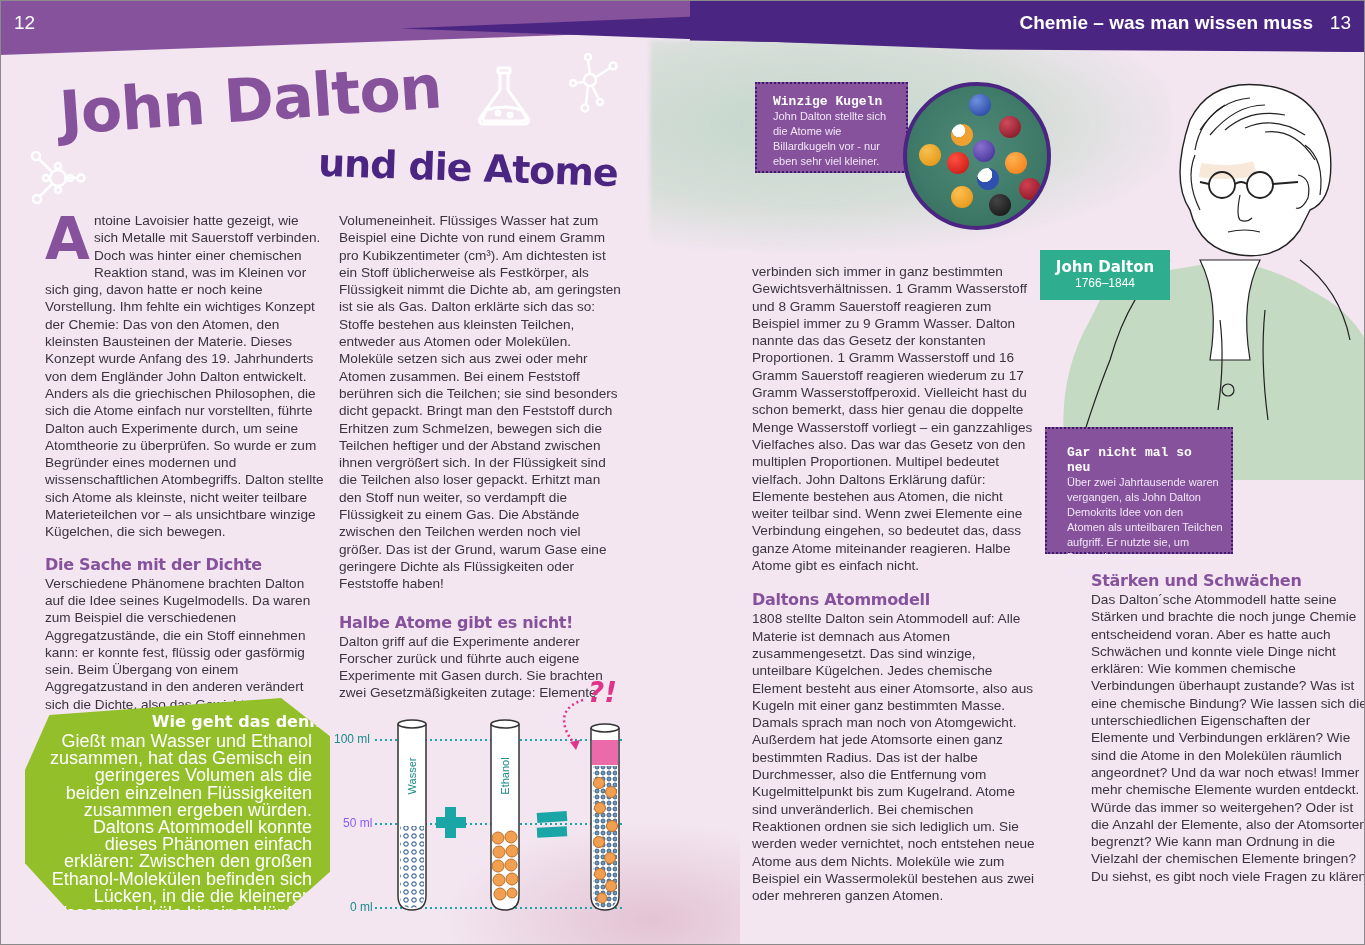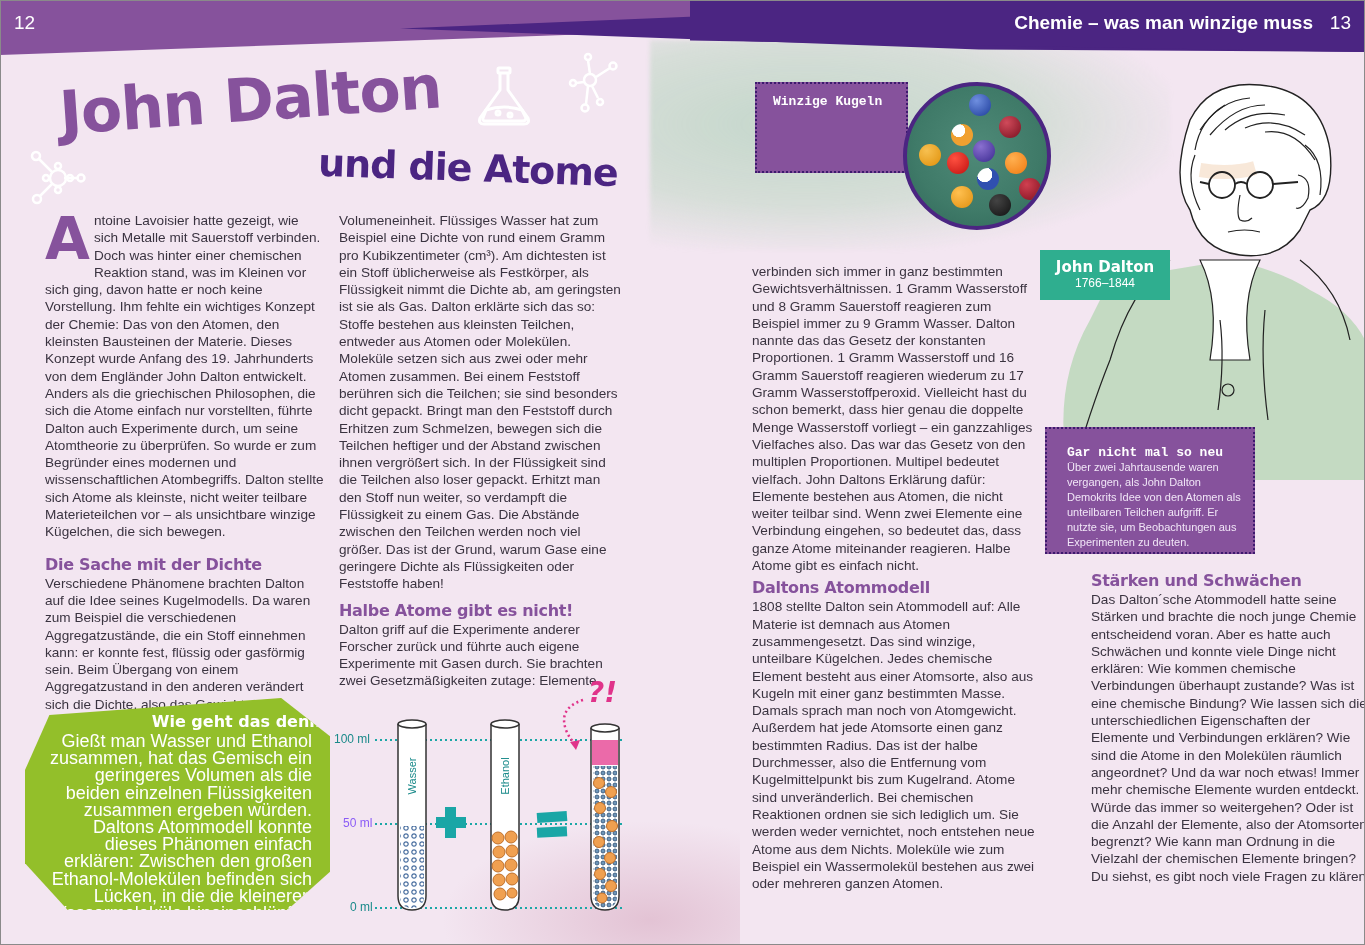--- a/index.html
+++ b/index.html
@@ -116,21 +116,21 @@
 
 <div class="page">
 
   <div class="wash-green"></div>
   <div class="wash-pink"></div>
 
   <div class="band-left"></div>
   <div class="band-right"></div>
   <div class="band-right2"></div>
   <div class="pgnum-left">12</div>
-  <div class="running-head">Chemie – was man winzige muss</div>
+  <div class="running-head">Chemie – was man wissen muss</div>
   <div class="pgnum-right">13</div>
 
   <svg class="deco" style="left:474px;top:66px" width="60" height="62">
     <g fill="none" stroke="#fff" stroke-width="3" stroke-linejoin="round">
       <rect x="24" y="2" width="12" height="5" rx="1"></rect>
       <path d="M26 8 L26 24 L6 52 Q4 58 10 58 L50 58 Q56 58 54 52 L34 24 L34 8"></path>
       <path d="M12 44 Q30 38 48 44 L52 52 Q52 55 48 55 L12 55 Q8 55 9 52 Z"></path>
       <circle cx="24" cy="47" r="2"></circle>
         <circle cx="36" cy="49" r="2"></circle>
     </g>
@@ -172,21 +172,21 @@
   <div class="col" style="left:45px;top:212px;width:280px;">
     <p>
       <span class="dropcap">A</span><span>ntoine Lavoisier hatte gezeigt, wie sich Metalle mit Sauerstoff verbinden. Doch was hinter einer chemischen Reaktion stand, was im Kleinen vor sich ging, davon hatte er noch keine Vorstellung. Ihm fehlte ein wichtiges Konzept der Chemie: Das von den Atomen, den kleinsten Bausteinen der Materie. Dieses Konzept wurde Anfang des 19. Jahrhunderts von dem Engländer John Dalton entwickelt. Anders als die griechischen Philosophen, die sich die Atome einfach nur vorstellten, führte Dalton auch Experimente durch, um seine Atomtheorie zu überprüfen. So wurde er zum Begründer eines modernen und wissenschaftlichen Atombegriffs. Dalton stellte sich Atome als kleinste, nicht weiter teilbare Materieteilchen vor – als unsichtbare winzige Kügelchen, die sich bewegen.</span>
     </p>
     <div class="h2" style="margin-top:14px">Die Sache mit der Dichte</div>
     <p>Verschiedene Phänomene brachten Dalton auf die Idee seines Kugelmodells. Da waren zum Beispiel die verschiedenen Aggregatzustände, die ein Stoff einnehmen kann: er konnte fest, flüssig oder gasförmig sein. Beim Übergang von einem Aggregatzustand in den anderen verändert sich die Dichte, also das Gewicht pro</p>
   </div>
 
   <div class="col" style="left:339px;top:212px;width:285px;">
     <p>Volumeneinheit. Flüssiges Wasser hat zum Beispiel eine Dichte von rund einem Gramm pro Kubikzentimeter (cm³). Am dichtesten ist ein Stoff üblicherweise als Festkörper, als Flüssigkeit nimmt die Dichte ab, am geringsten ist sie als Gas. Dalton erklärte sich das so: Stoffe bestehen aus kleinsten Teilchen, entweder aus Atomen oder Molekülen. Moleküle setzen sich aus zwei oder mehr Atomen zusammen. Bei einem Feststoff berühren sich die Teilchen; sie sind besonders dicht gepackt. Bringt man den Feststoff durch Erhitzen zum Schmelzen, bewegen sich die Teilchen heftiger und der Abstand zwischen ihnen vergrößert sich. In der Flüssigkeit sind die Teilchen also loser gepackt. Erhitzt man den Stoff nun weiter, so verdampft die Flüssigkeit zu einem Gas. Die Abstände zwischen den Teilchen werden noch viel größer. Das ist der Grund, warum Gase eine geringere Dichte als Flüssigkeiten oder Feststoffe haben!</p>
-    <div class="h2" style="margin-top:8px">Halbe Atome gibt es nicht!</div>
+    <div class="h2" style="margin-top:20px">Halbe Atome gibt es nicht!</div>
     <p>Dalton griff auf die Experimente anderer Forscher zurück und führte auch eigene Experimente mit Gasen durch. Sie brachten zwei Gesetzmäßigkeiten zutage: Elemente</p>
   </div>
 
   <div class="green-box">
     <div class="gh">Wie geht das denn?</div>
     <div class="gt">Gießt man Wasser und Ethanol zusammen, hat das Gemisch ein geringeres Volumen als die beiden einzelnen Flüssigkeiten zusammen ergeben würden. Daltons Atommodell konnte dieses Phänomen einfach erklären: Zwischen den großen Ethanol-Molekülen befinden sich Lücken, in die die kleineren Wassermoleküle hineinschlüpfen können.</div>
   </div>
 
   <div class="diagram">
     <svg width="330" height="240" style="position:absolute;left:0;top:0">
@@ -249,20 +249,21 @@
     <div style="position:absolute;left:4px;top:52px;font-size:12px;color:#1a8a8a">100 ml</div>
     <div style="position:absolute;left:13px;top:136px;font-size:12px;color:#8b5cf6">50 ml</div>
     <div style="position:absolute;left:20px;top:220px;font-size:12px;color:#1a8a8a">0 ml</div>
     <div style="position:absolute;left:60px;top:90px;transform:rotate(-90deg);font-size:11px;color:#1a8a8a;width:44px;text-align:center">Wasser</div>
     <div style="position:absolute;left:153px;top:90px;transform:rotate(-90deg);font-size:11px;color:#1a8a8a;width:44px;text-align:center">Ethanol</div>
     <div style="position:absolute;left:258px;top:-4px;font-family:'DejaVu Sans',sans-serif;font-weight:bold;font-style:italic;font-size:28px;color:#e0338a">?!</div>
   </div>
 
   <div class="info-box" style="left:755px;top:82px;width:153px;height:91px;padding:10px 8px 0 16px;">
     <div class="ih">Winzige Kugeln</div>
+    <div class="it">John Dalton stellte sich die Atome wie Billardkugeln vor - nur eben sehr viel kleiner.</div>
   </div>
   <div class="billiard">
     <div class="ball" style="left:62px;top:8px;background:radial-gradient(circle at 35% 30%,#6f8fe0,#1d3c9a)"></div>
     <div class="ball" style="left:44px;top:38px;background:radial-gradient(circle at 35% 30%,#fff 0 30%,#f0a030 32%)"></div>
     <div class="ball" style="left:92px;top:30px;background:radial-gradient(circle at 35% 30%,#d04a5a,#7a1020)"></div>
     <div class="ball" style="left:12px;top:58px;background:radial-gradient(circle at 35% 30%,#f7c050,#e0900a)"></div>
     <div class="ball" style="left:66px;top:54px;background:radial-gradient(circle at 35% 30%,#8a70d0,#3a2a90)"></div>
     <div class="ball" style="left:40px;top:66px;background:radial-gradient(circle at 35% 30%,#ff5040,#c01010)"></div>
     <div class="ball" style="left:98px;top:66px;background:radial-gradient(circle at 35% 30%,#ffb050,#f07a10)"></div>
     <div class="ball" style="left:70px;top:82px;background:radial-gradient(circle at 35% 30%,#fff 0 35%,#3050b0 37%)"></div>
@@ -299,28 +300,28 @@
         <path d="M215 250 Q210 300 218 360"></path>
       <circle cx="178" cy="330" r="6"></circle>
     </g>
   </svg>
 
   <div class="name-tag">
     <div class="n">John Dalton</div>
     <div class="d">1766–1844</div>
   </div>
 
-  <div class="info-box" style="left:1045px;top:427px;width:210px;height:127px;padding:16px 8px 0 20px;">
+  <div class="info-box" style="left:1045px;top:427px;width:188px;height:127px;padding:16px 8px 0 20px;">
     <div class="ih">Gar nicht mal so neu</div>
     <div class="it">Über zwei Jahrtausende waren vergangen, als John Dalton Demokrits Idee von den Atomen als unteilbaren Teilchen aufgriff. Er nutzte sie, um Beobachtungen aus Experimenten zu deuten.</div>
   </div>
 
   <div class="col" style="left:752px;top:263px;width:285px;">
     <p>verbinden sich immer in ganz bestimmten Gewichtsverhältnissen. 1 Gramm Wasserstoff und 8 Gramm Sauerstoff reagieren zum Beispiel immer zu 9 Gramm Wasser. Dalton nannte das das Gesetz der konstanten Proportionen. 1 Gramm Wasserstoff und 16 Gramm Sauerstoff reagieren wiederum zu 17 Gramm Wasserstoffperoxid. Vielleicht hast du schon bemerkt, dass hier genau die doppelte Menge Wasserstoff vorliegt – ein ganzzahliges Vielfaches also. Das war das Gesetz von den multiplen Proportionen. Multipel bedeutet vielfach. John Daltons Erklärung dafür: Elemente bestehen aus Atomen, die nicht weiter teilbar sind. Wenn zwei Elemente eine Verbindung eingehen, so bedeutet das, dass ganze Atome miteinander reagieren. Halbe Atome gibt es einfach nicht.</p>
-    <div class="h2" style="margin-top:4px">Daltons Atommodell</div>
+    <div class="h2" style="margin-top:16px">Daltons Atommodell</div>
     <p>1808 stellte Dalton sein Atommodell auf: Alle Materie ist demnach aus Atomen zusammengesetzt. Das sind winzige, unteilbare Kügelchen. Jedes chemische Element besteht aus einer Atomsorte, also aus Kugeln mit einer ganz bestimmten Masse. Damals sprach man noch von Atomgewicht. Außerdem hat jede Atomsorte einen ganz bestimmten Radius. Das ist der halbe Durchmesser, also die Entfernung vom Kugelmittelpunkt bis zum Kugelrand. Atome sind unveränderlich. Bei chemischen Reaktionen ordnen sie sich lediglich um. Sie werden weder vernichtet, noch entstehen neue Atome aus dem Nichts. Moleküle wie zum Beispiel ein Wassermolekül bestehen aus zwei oder mehreren ganzen Atomen.</p>
   </div>
 
   <div class="col" style="left:1047px;top:571px;width:280px;margin-left:44px;">
     <div class="h2">Stärken und Schwächen</div>
     <p>Das Dalton´sche Atommodell hatte seine Stärken und brachte die noch junge Chemie entscheidend voran. Aber es hatte auch Schwächen und konnte viele Dinge nicht erklären: Wie kommen chemische Verbindungen überhaupt zustande? Was ist eine chemische Bindung? Wie lassen sich die unterschiedlichen Eigenschaften der Elemente und Verbindungen erklären? Wie sind die Atome in den Molekülen räumlich angeordnet? Und da war noch etwas! Immer mehr chemische Elemente wurden entdeckt. Würde das immer so weitergehen? Oder ist die Anzahl der Elemente, also der Atomsorten begrenzt? Wie kann man Ordnung in die Vielzahl der chemischen Elemente bringen? Du siehst, es gibt noch viele Fragen zu klären!</p>
   </div>
 
   <div class="page-frame"></div>
 </div>

